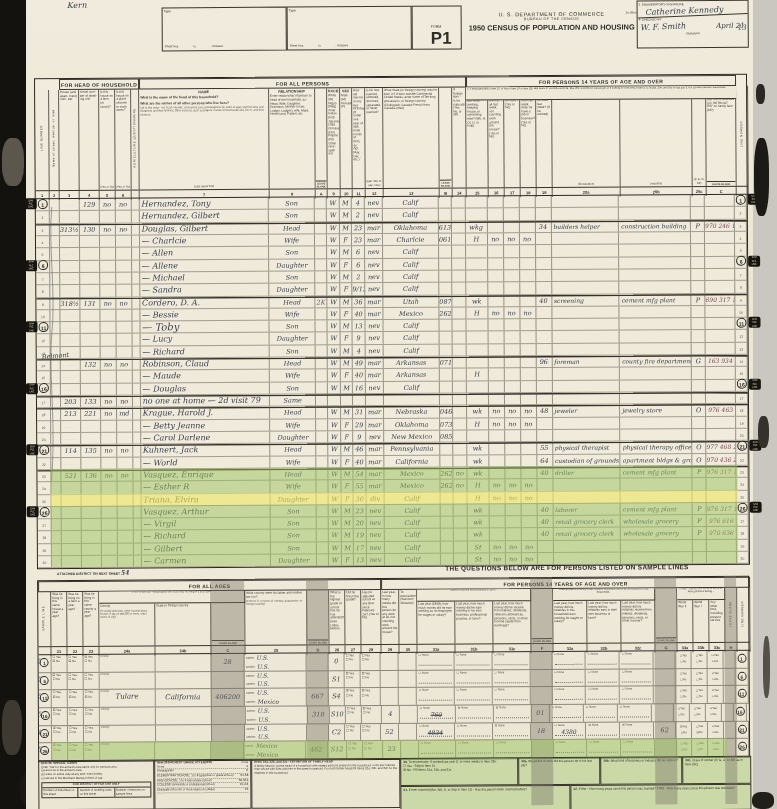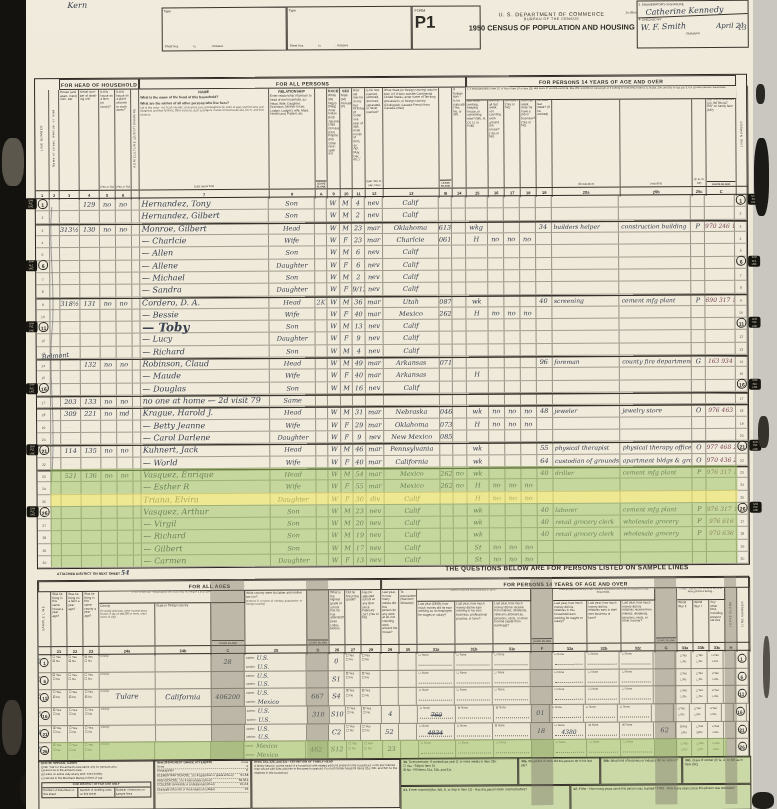--- a/index.html
+++ b/index.html
@@ -77,21 +77,21 @@
 
     <div class="abs hw" style="left:44px;top:-1px;font-size:8px;">Kern</div>
     <div class="abs" style="left:138px;top:6px;width:125px;height:44px;border:1px solid #3a362e;">
       <div style="font-size:3.4px;padding:1px;">Type</div>
       <div style="font-size:2.9px;position:absolute;bottom:2px;left:2px;">Sheet Nos. ________ to ________ , inclusive</div>
     </div>
     <div class="abs" style="left:263px;top:6px;width:125px;height:44px;border:1px solid #3a362e;">
       <div style="font-size:3.4px;padding:1px;">Type</div>
       <div style="font-size:2.9px;position:absolute;bottom:2px;left:2px;">Sheet Nos. ________ to ________ , inclusive</div>
     </div>
-    <div class="abs" style="left:388px;top:6px;width:69px;height:44px;border:1px solid #3a362e;padding:2px;">
+    <div class="abs" style="left:388px;top:6px;width:50px;height:44px;border:1px solid #3a362e;padding:18px;">
       <div style="font-size:3.6px;">FORM</div>
       <div style="font-size:17px;font-weight:bold;line-height:20px;">P1</div>
     </div>
     <div class="abs" style="left:443px;top:6px;width:170px;height:44px;padding-top:6px;text-align:center;">
       <div style="font-size:5.2px;letter-spacing:.6px;">U. S. DEPARTMENT OF COMMERCE</div>
       <div style="font-size:3.6px;letter-spacing:.5px;">BUREAU OF THE CENSUS</div>
       <div style="font-size:7.4px;font-weight:bold;margin-top:2px;">1950 CENSUS OF POPULATION AND HOUSING</div>
       <div style="position:absolute;right:0;top:6px;font-size:3px;">16-2866</div>
     </div>
     <div class="abs" style="left:613px;top:2px;width:112px;height:48px;border:1px solid #3a362e;">
@@ -304,21 +304,21 @@
               <div class="c" style="width: 12px;"><span class="tiny">2</span></div>
             </div>
             <div class="r1 ht">
               <div class="c" style="width: 14px;"><span class="tiny">3</span></div>
               <div class="c" style="width: 10px;"></div>
               <div class="c" style="width: 20px;"><span class="hw">313½</span></div>
               <div class="c" style="width: 20px;"><span class="hw">130</span></div>
               <div class="c" style="width: 16px;"><span class="hw">no</span></div>
               <div class="c" style="width: 16px;"><span class="hw">no</span></div>
               <div class="c" style="width: 8px;"></div>
-              <div class="c ov" style="width: 130px;"><span class="hw" style="font-size:8px;">Monroe, Gilbert</span></div>
+              <div class="c ov" style="width: 130px;"><span class="hw" style="font-size:8px;">Douglas, Gilbert</span></div>
               <div class="c" style="width: 46px;"><span class="hw">Head</span></div>
               <div class="c" style="width: 12px;"></div>
               <div class="c" style="width: 13px;"><span class="hw">W</span></div>
               <div class="c" style="width: 12px;"><span class="hw">M</span></div>
               <div class="c" style="width: 13px;"><span class="hw">23</span></div>
               <div class="c" style="width: 18px;"><span class="hw">mar</span></div>
               <div class="c" style="width: 56px;"><span class="hw">Oklahoma</span></div>
               <div class="c" style="width: 13px;"><span class="hw">613</span></div>
               <div class="c" style="width: 14px;"></div>
               <div class="c" style="width: 22px;"><span class="hw">wkg</span></div>
@@ -536,21 +536,21 @@
               <div class="c" style="width: 12px;"><span class="tiny">10</span></div>
             </div>
             <div class="r1">
               <div class="c" style="width: 14px;"><span class="tiny">11</span></div>
               <div class="c" style="width: 10px;"></div>
               <div class="c" style="width: 20px;"><span class="dots">······</span></div>
               <div class="c" style="width: 20px;"></div>
               <div class="c" style="width: 16px;"></div>
               <div class="c" style="width: 16px;"></div>
               <div class="c" style="width: 8px;"></div>
-              <div class="c ov" style="width: 130px;"><span class="hw" style="font-size:12px;font-weight:bold;">— Toby</span></div>
+              <div class="c ov" style="width: 130px;"><span class="hw" style="font-size:10px;">— Toby</span></div>
               <div class="c" style="width: 46px;"><span class="hw">Son</span></div>
               <div class="c" style="width: 12px;"></div>
               <div class="c" style="width: 13px;"><span class="hw">W</span></div>
               <div class="c" style="width: 12px;"><span class="hw">M</span></div>
               <div class="c" style="width: 13px;"><span class="hw">13</span></div>
               <div class="c" style="width: 18px;"><span class="hw">nev</span></div>
               <div class="c" style="width: 56px;"><span class="hw">Calif</span></div>
               <div class="c" style="width: 13px;"></div>
               <div class="c" style="width: 14px;"></div>
               <div class="c" style="width: 22px;"></div>
@@ -734,21 +734,21 @@
               <div class="c" style="width: 16px;"></div>
               <div class="c" style="width: 68px; text-align: left; padding-left: 2px;"></div>
               <div class="c" style="width: 72px; text-align: left; padding-left: 2px;"></div>
               <div class="c" style="width: 14px;"></div>
               <div class="c" style="width: 30px;"></div>
               <div class="c" style="width: 12px;"><span class="tiny">17</span></div>
             </div>
             <div class="r1 ht">
               <div class="c" style="width: 14px;"><span class="tiny">18</span></div>
               <div class="c" style="width: 10px;"></div>
-              <div class="c" style="width: 20px;"><span class="hw">309</span></div>
+              <div class="c" style="width: 20px;"><span class="hw">213</span></div>
               <div class="c" style="width: 20px;"><span class="hw">221</span></div>
               <div class="c" style="width: 16px;"><span class="hw">no</span></div>
               <div class="c" style="width: 16px;"><span class="hw">md</span></div>
               <div class="c" style="width: 8px;"></div>
               <div class="c ov" style="width: 130px;"><span class="hw" style="font-size:8px;">Krague, Harold J.</span></div>
               <div class="c" style="width: 46px;"><span class="hw">Head</span></div>
               <div class="c" style="width: 12px;"></div>
               <div class="c" style="width: 13px;"><span class="hw">W</span></div>
               <div class="c" style="width: 12px;"><span class="hw">M</span></div>
               <div class="c" style="width: 13px;"><span class="hw">31</span></div>

